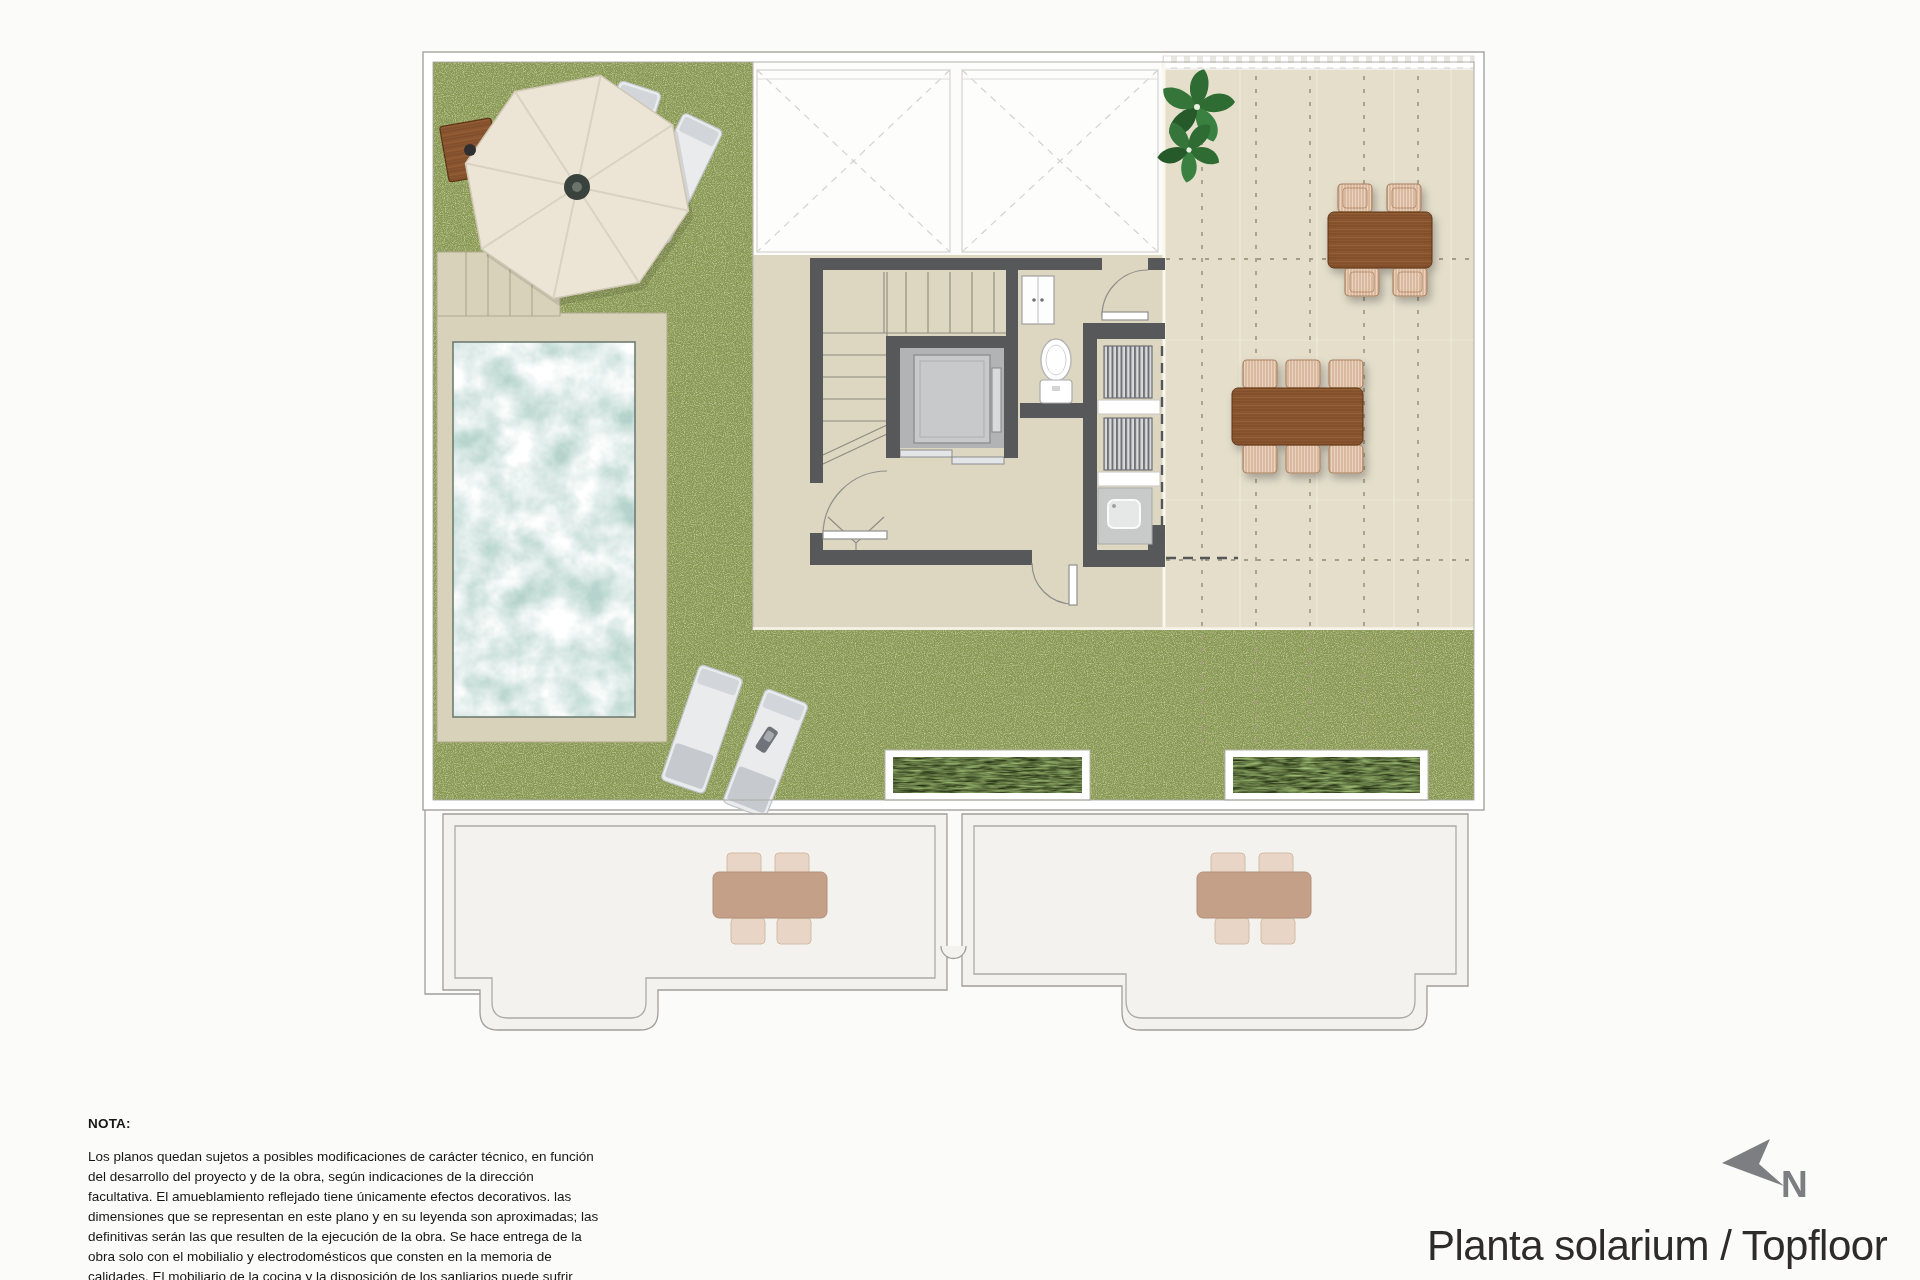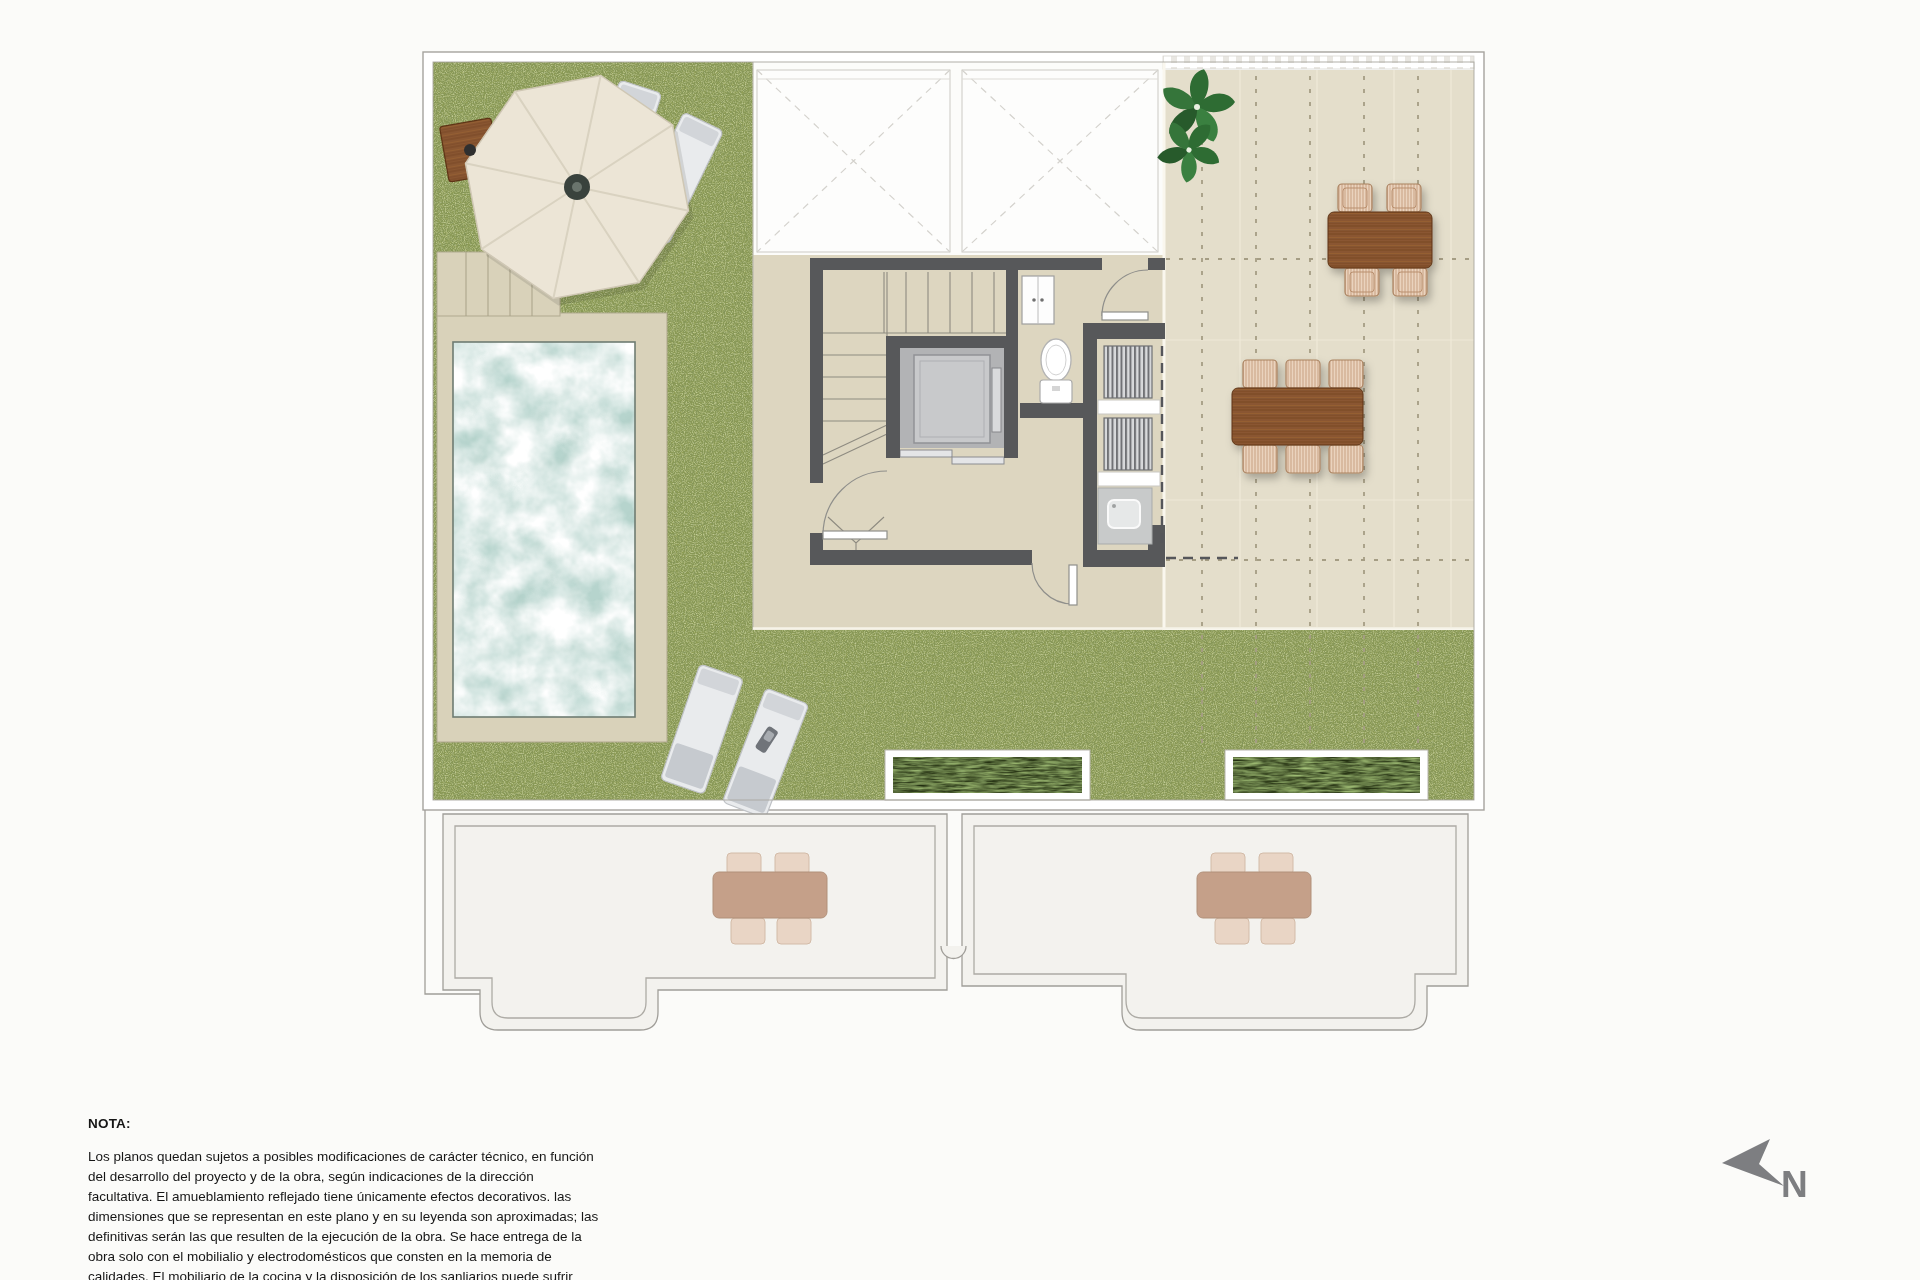--- a/index.html
+++ b/index.html
@@ -361,15 +361,16 @@
   <rect x="433" y="62" width="1041" height="738" fill="none" stroke="#a9a79f" stroke-width="0.9"></rect>
 
   <polygon points="1722,1163 1770,1139 1759,1164 1784,1186" fill="#7d7e81"></polygon>
 </svg>
 
 <div class="note">
   <p class="note-heading">NOTA:</p>
   <p class="note-body">Los planos quedan sujetos a posibles modificaciones de carácter técnico, en función del desarrollo del proyecto y de la obra, según indicaciones de la dirección facultativa. El amueblamiento reflejado tiene únicamente efectos decorativos. las dimensiones que se representan en este plano y en su leyenda son aproximadas; las definitivas serán las que resulten de la ejecución de la obra. Se hace entrega de la obra solo con el mobilialio y electrodomésticos que consten en la memoria de calidades. El mobiliario de la cocina y la disposición de los sanliarios puede sufrir ligeras variaciones en función del montaje definitivo.</p>
 </div>
 
+<div class="plan-title">Planta solarium / Topfloor</div>
 <div class="north-label">N</div>
 
 </div>
 
 </body></html>

